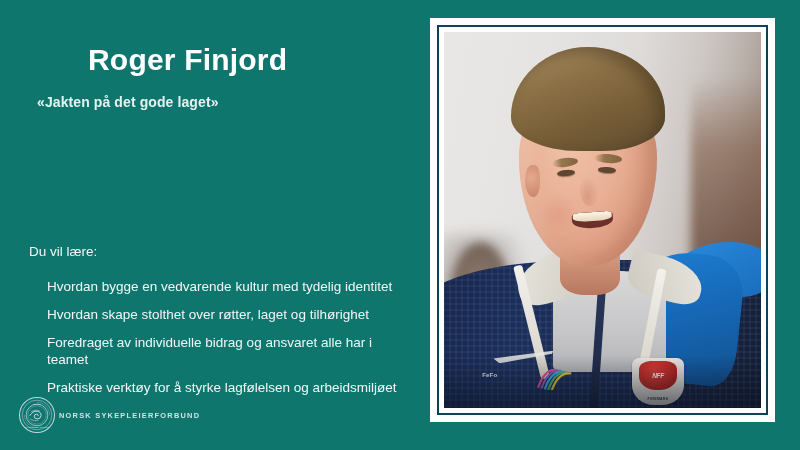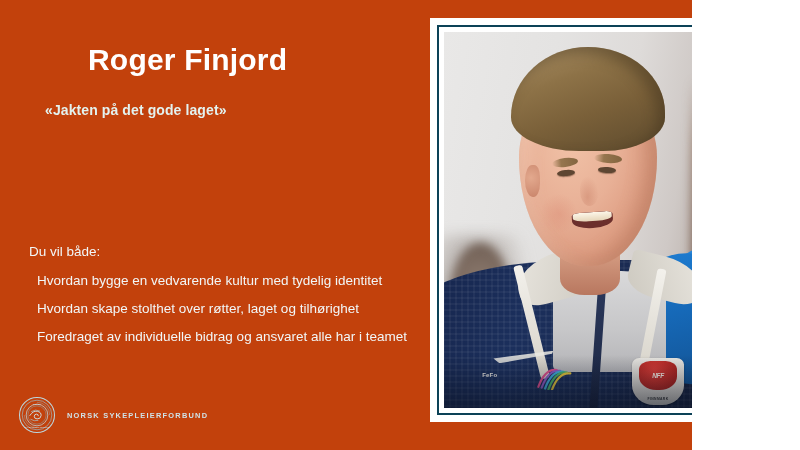--- a/index.html
+++ b/index.html
@@ -2,23 +2,23 @@
 <html><head>
 <meta charset="utf-8">
 <style>
   html, body {
     margin: 0;
     padding: 0;
     background: #ffffff;
   }
   #slide {
     position: relative;
-    width: 692px;
+    width: 800px;
     height: 450px;
-    background: #c2410c;
+    background: #0f766e;
     overflow: hidden;
     font-family: "Liberation Sans", sans-serif;
     -webkit-font-smoothing: antialiased;
   }
 
   
   .left-col {
     position: absolute;
     left: 0; top: 0;
     width: 432px;
@@ -35,21 +35,21 @@
     color: #ffffff;
     letter-spacing: 0.2px;
     line-height: 1.05;
     white-space: nowrap;
   }
 
   .subtitle {
     position: absolute;
     left: 29px;
     top: 86px;
-    margin: 16px;
+    margin: 8px;
     font-size: 14px;
     font-weight: bold;
     color: #e3f2ef;
     letter-spacing: 0.1px;
     white-space: nowrap;
   }
 
   .body-block {
     position: absolute;
     left: 29px;
@@ -71,39 +71,39 @@
     width: 400px;
   }
   .learn-lead {
     margin: 0 0 12px 0;
     font-size: 13.5px;
     line-height: 17px;
     color: #f2f7f8;
   }
   .learn-list {
     list-style: none;
-    margin: 8px;
+    margin: 18px;
     padding: 0;
   }
   .learn-list li {
     margin: 0 0 11px 0;
     font-size: 13.5px;
     line-height: 17px;
     color: #f2f7f8;
   }
   .learn-list li:last-child { margin-bottom: 0; }
 
   
   .footer {
     position: absolute;
     left: 18px;
     bottom: 16px;
     display: flex;
     align-items: center;
-    gap: 11px;
+    gap: 3px;
   }
   .logo-mark {
     width: 38px;
     height: 38px;
     flex: 0 0 38px;
   }
   .footer-text {
     font-size: 7.4px;
     font-weight: bold;
     letter-spacing: 1.25px;
@@ -397,25 +397,26 @@
 <div id="slide">
 
   <div class="left-col">
 
     <h1 class="title">Roger Finjord</h1>
 
     <div class="subtitle">«Jakten på det gode laget»</div>
 
 
     <div class="learn-block">
-      <p class="learn-lead">Du vil både:</p>
+      <p class="learn-lead">Du vil lære:</p>
       <ul class="learn-list">
         <li>Hvordan bygge en vedvarende kultur med tydelig identitet</li>
         <li>Hvordan skape stolthet over røtter, laget og tilhørighet</li>
         <li>Foredraget av individuelle bidrag og ansvaret alle har i teamet</li>
+        <li>Praktiske verktøy for å styrke lagfølelsen og arbeidsmiljøet</li>
       </ul>
     </div>
 
     <div class="footer">
       <span class="logo-mark">
         <svg viewBox="0 0 40 40" width="38" height="38" aria-hidden="true">
           <circle cx="20" cy="20" r="18.4" fill="none" stroke="#bcd6de" stroke-width="1.1"></circle>
           <circle cx="20" cy="20" r="15.6" fill="none" stroke="#9cc0cc" stroke-width="0.7"></circle>
           <circle cx="20" cy="20" r="11.4" fill="none" stroke="#bcd6de" stroke-width="0.8"></circle>
           <circle cx="20" cy="20" r="9.6" fill="none" stroke="#7fb0bf" stroke-width="0.5"></circle>

